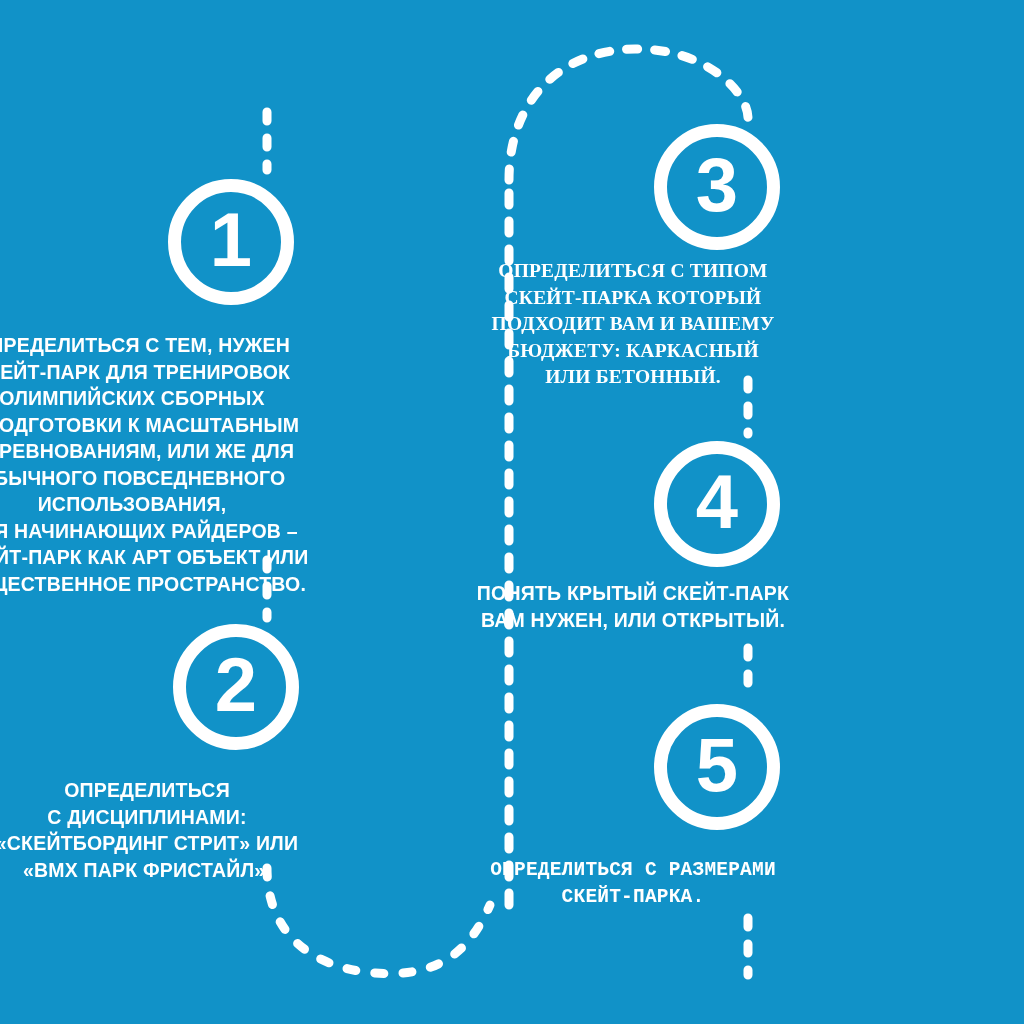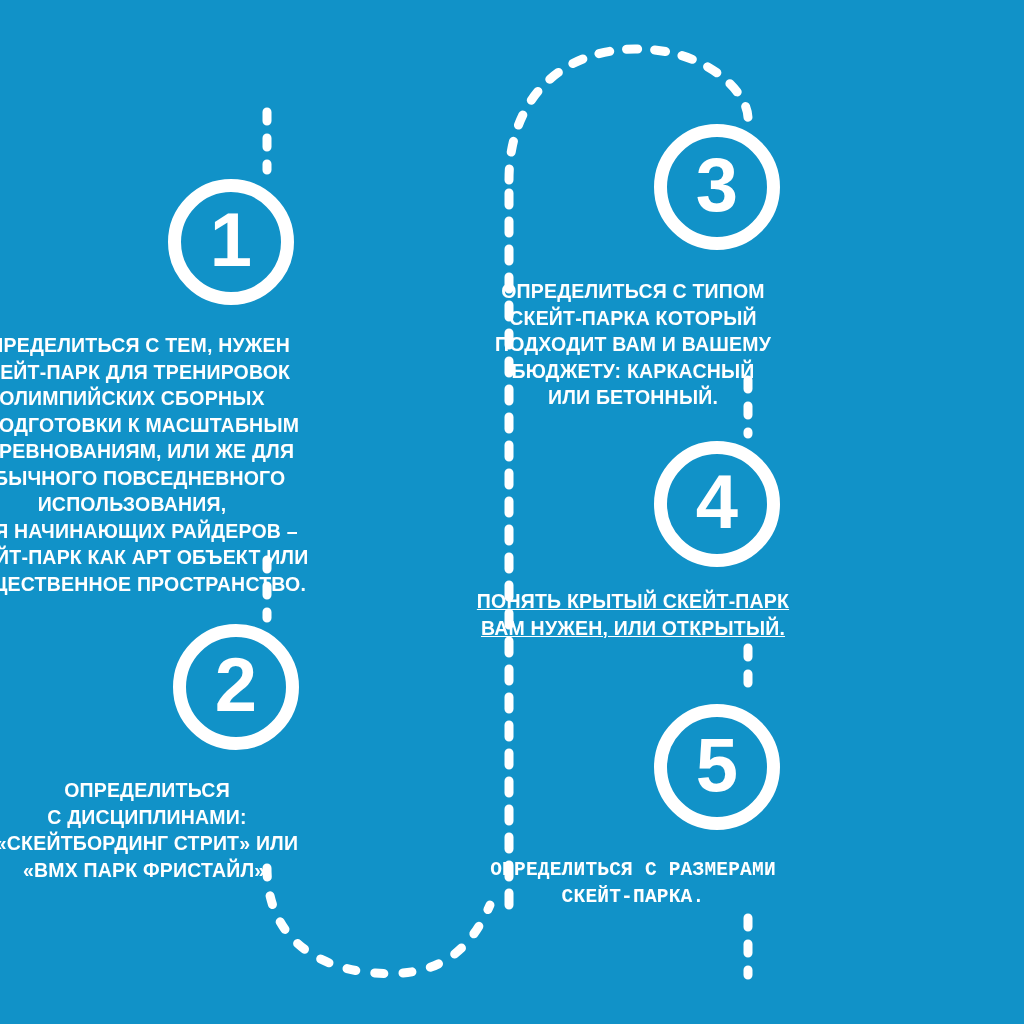--- a/index.html
+++ b/index.html
@@ -57,23 +57,23 @@
     text-align: center;
     letter-spacing: 0.2px;
     white-space: pre-line;
   }
   
   #step-1 { left: 262px; top: 179px; width: 0; }
   #step-1 .step-text { margin-top: 27px; width: 520px; margin-left: -260px; font-size: 19.5px; }
   #step-2 { left: 267px; top: 624px; width: 0; }
   #step-2 .step-text { margin-top: 27px; width: 480px; margin-left: -240px; }
   #step-3 { left: 748px; top: 124px; width: 0; }
-  #step-3 .step-text { margin-top: 28px; width: 460px; margin-left: -230px; }
+  #step-3 .step-text { margin-top: 8px; width: 460px; margin-left: -230px; font-family: Liberation Serif, serif; }
   #step-4 { left: 748px; top: 441px; width: 0; }
-  #step-4 .step-text { margin-top: 21px; width: 460px; margin-left: -230px; text-decoration: underline; }
+  #step-4 .step-text { margin-top: 13px; width: 460px; margin-left: -230px; }
   #step-5 { left: 748px; top: 704px; width: 0; }
   #step-5 .step-text { margin-top: 27px; width: 460px; margin-left: -230px; font-family: Liberation Mono, monospace; }
   .step .badge { margin-left: -63px; }
 </style>
 </head>
 <body style="background: rgb(17, 146, 200);">
 
 <div id="canvas" style="background: rgb(17, 146, 200);">
 
   <svg id="connectors" viewBox="0 0 1024 1024">

